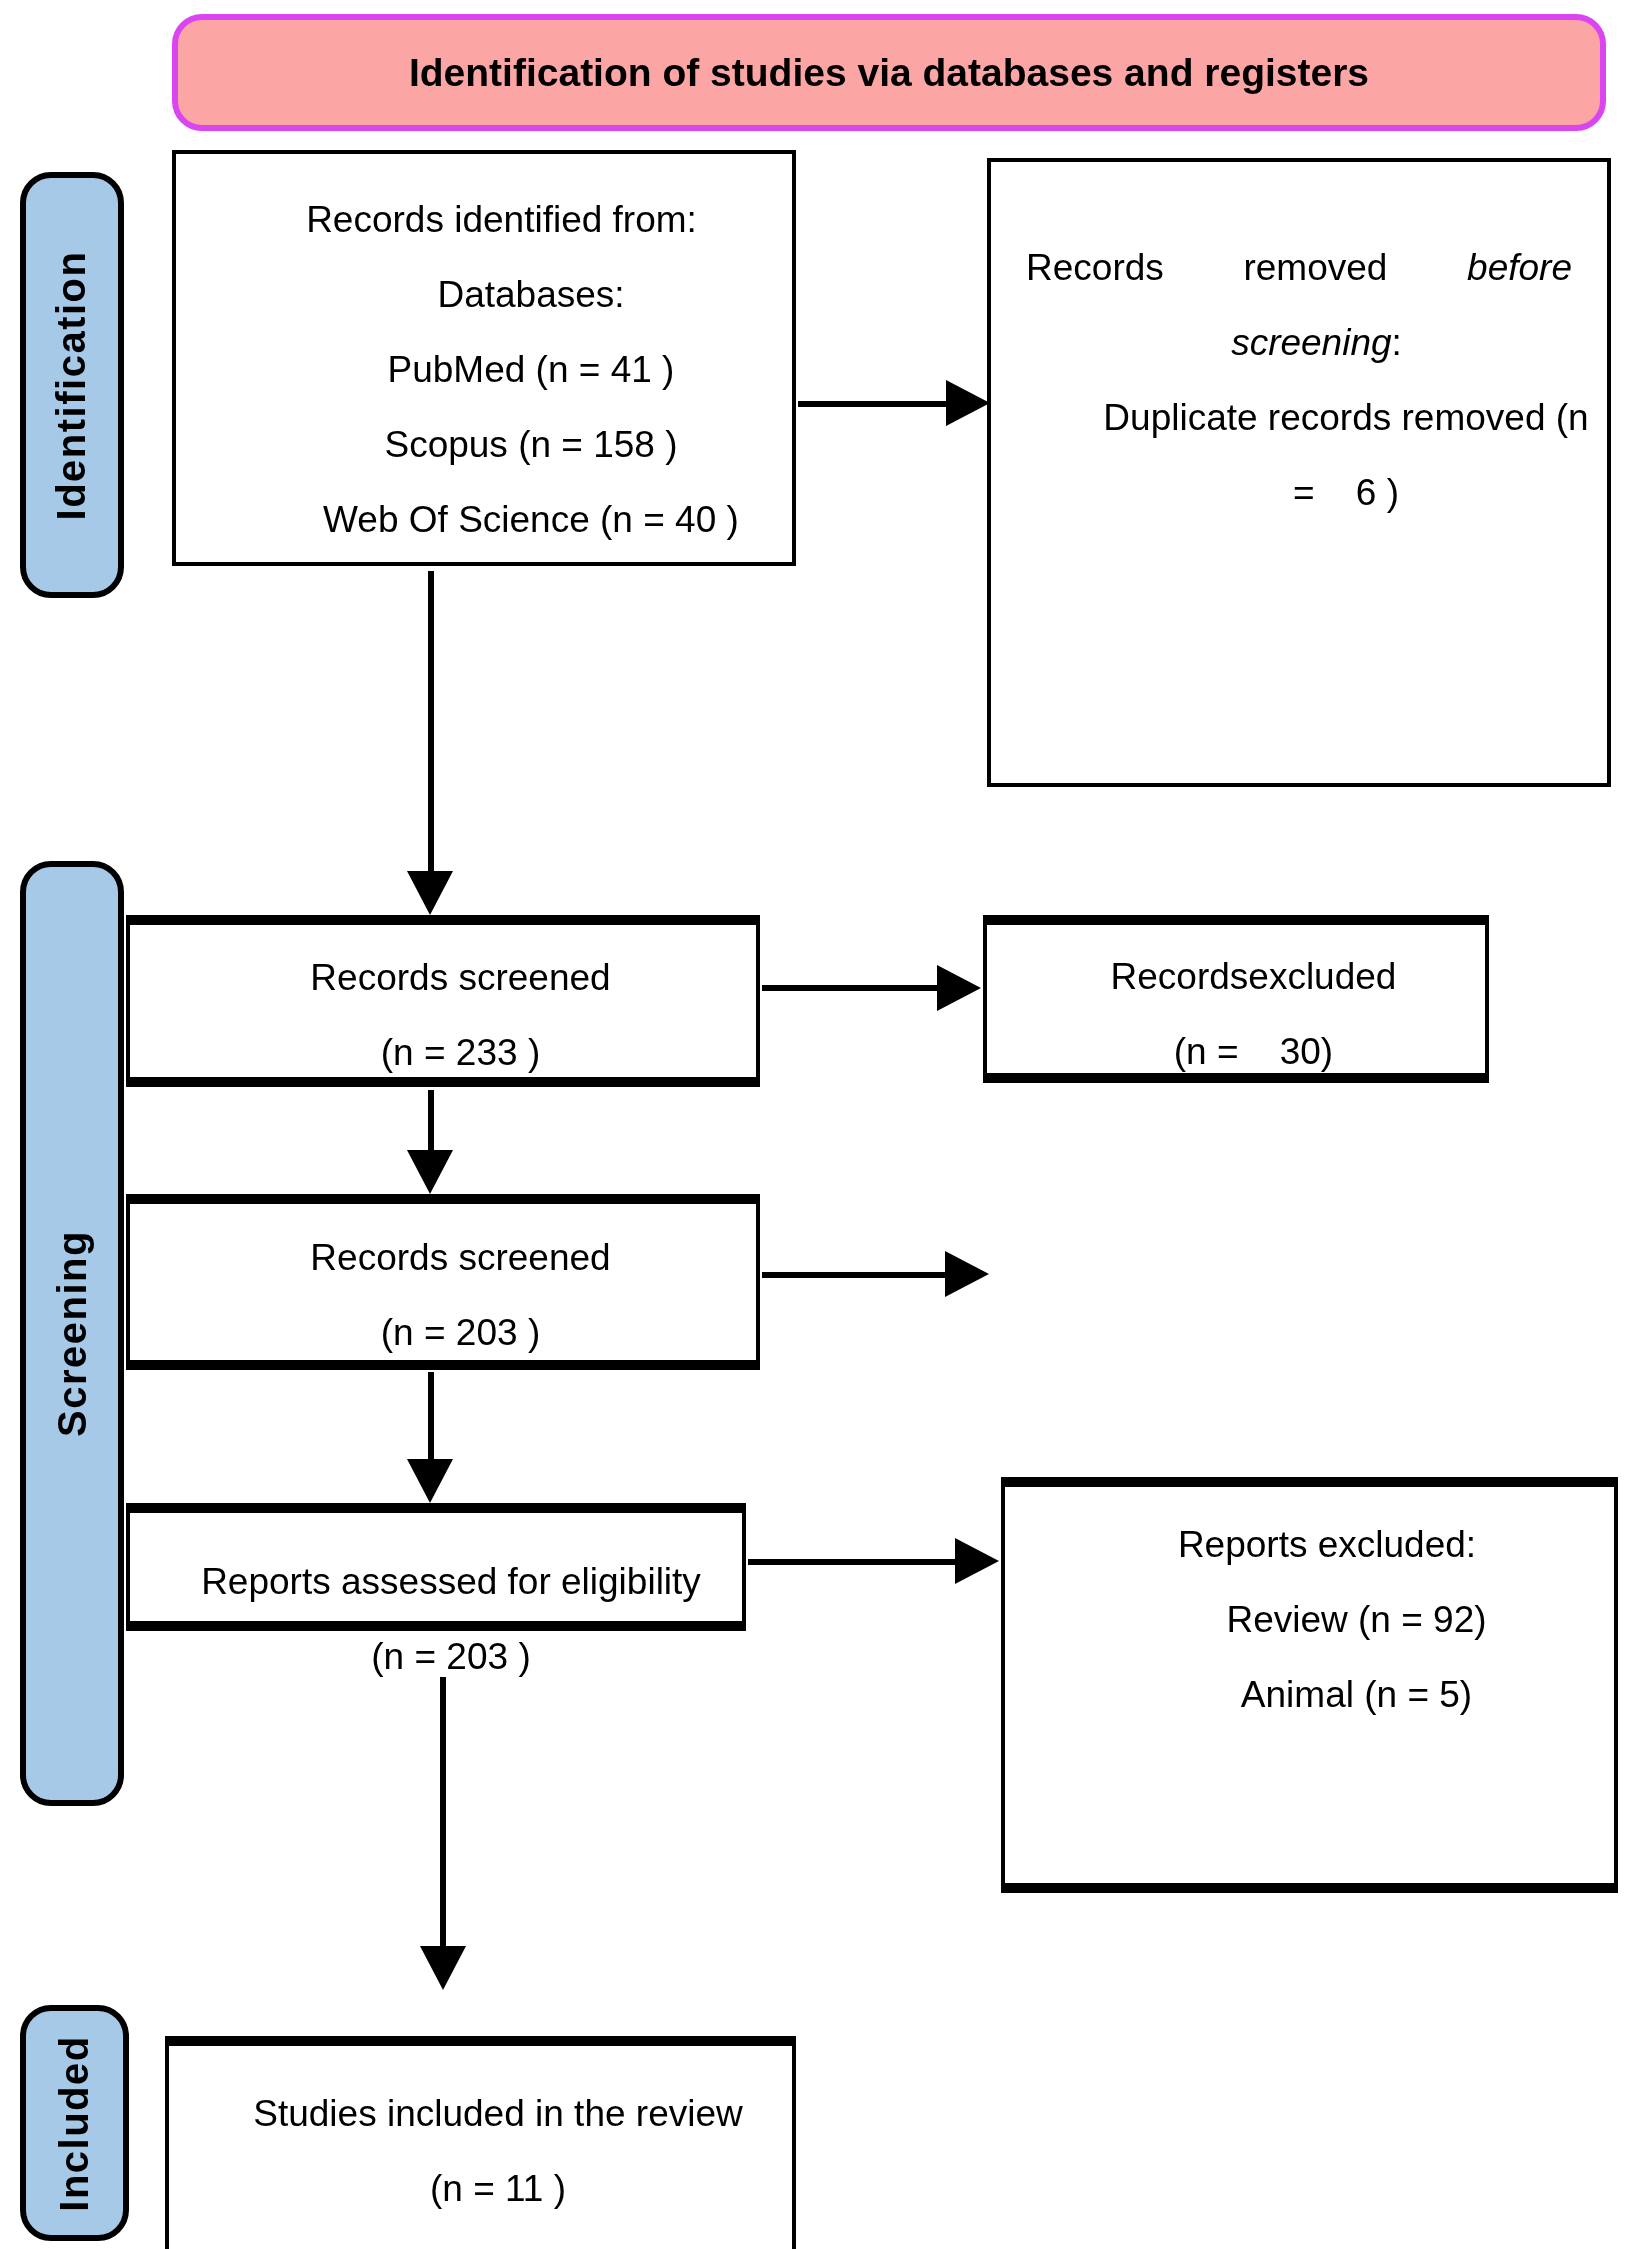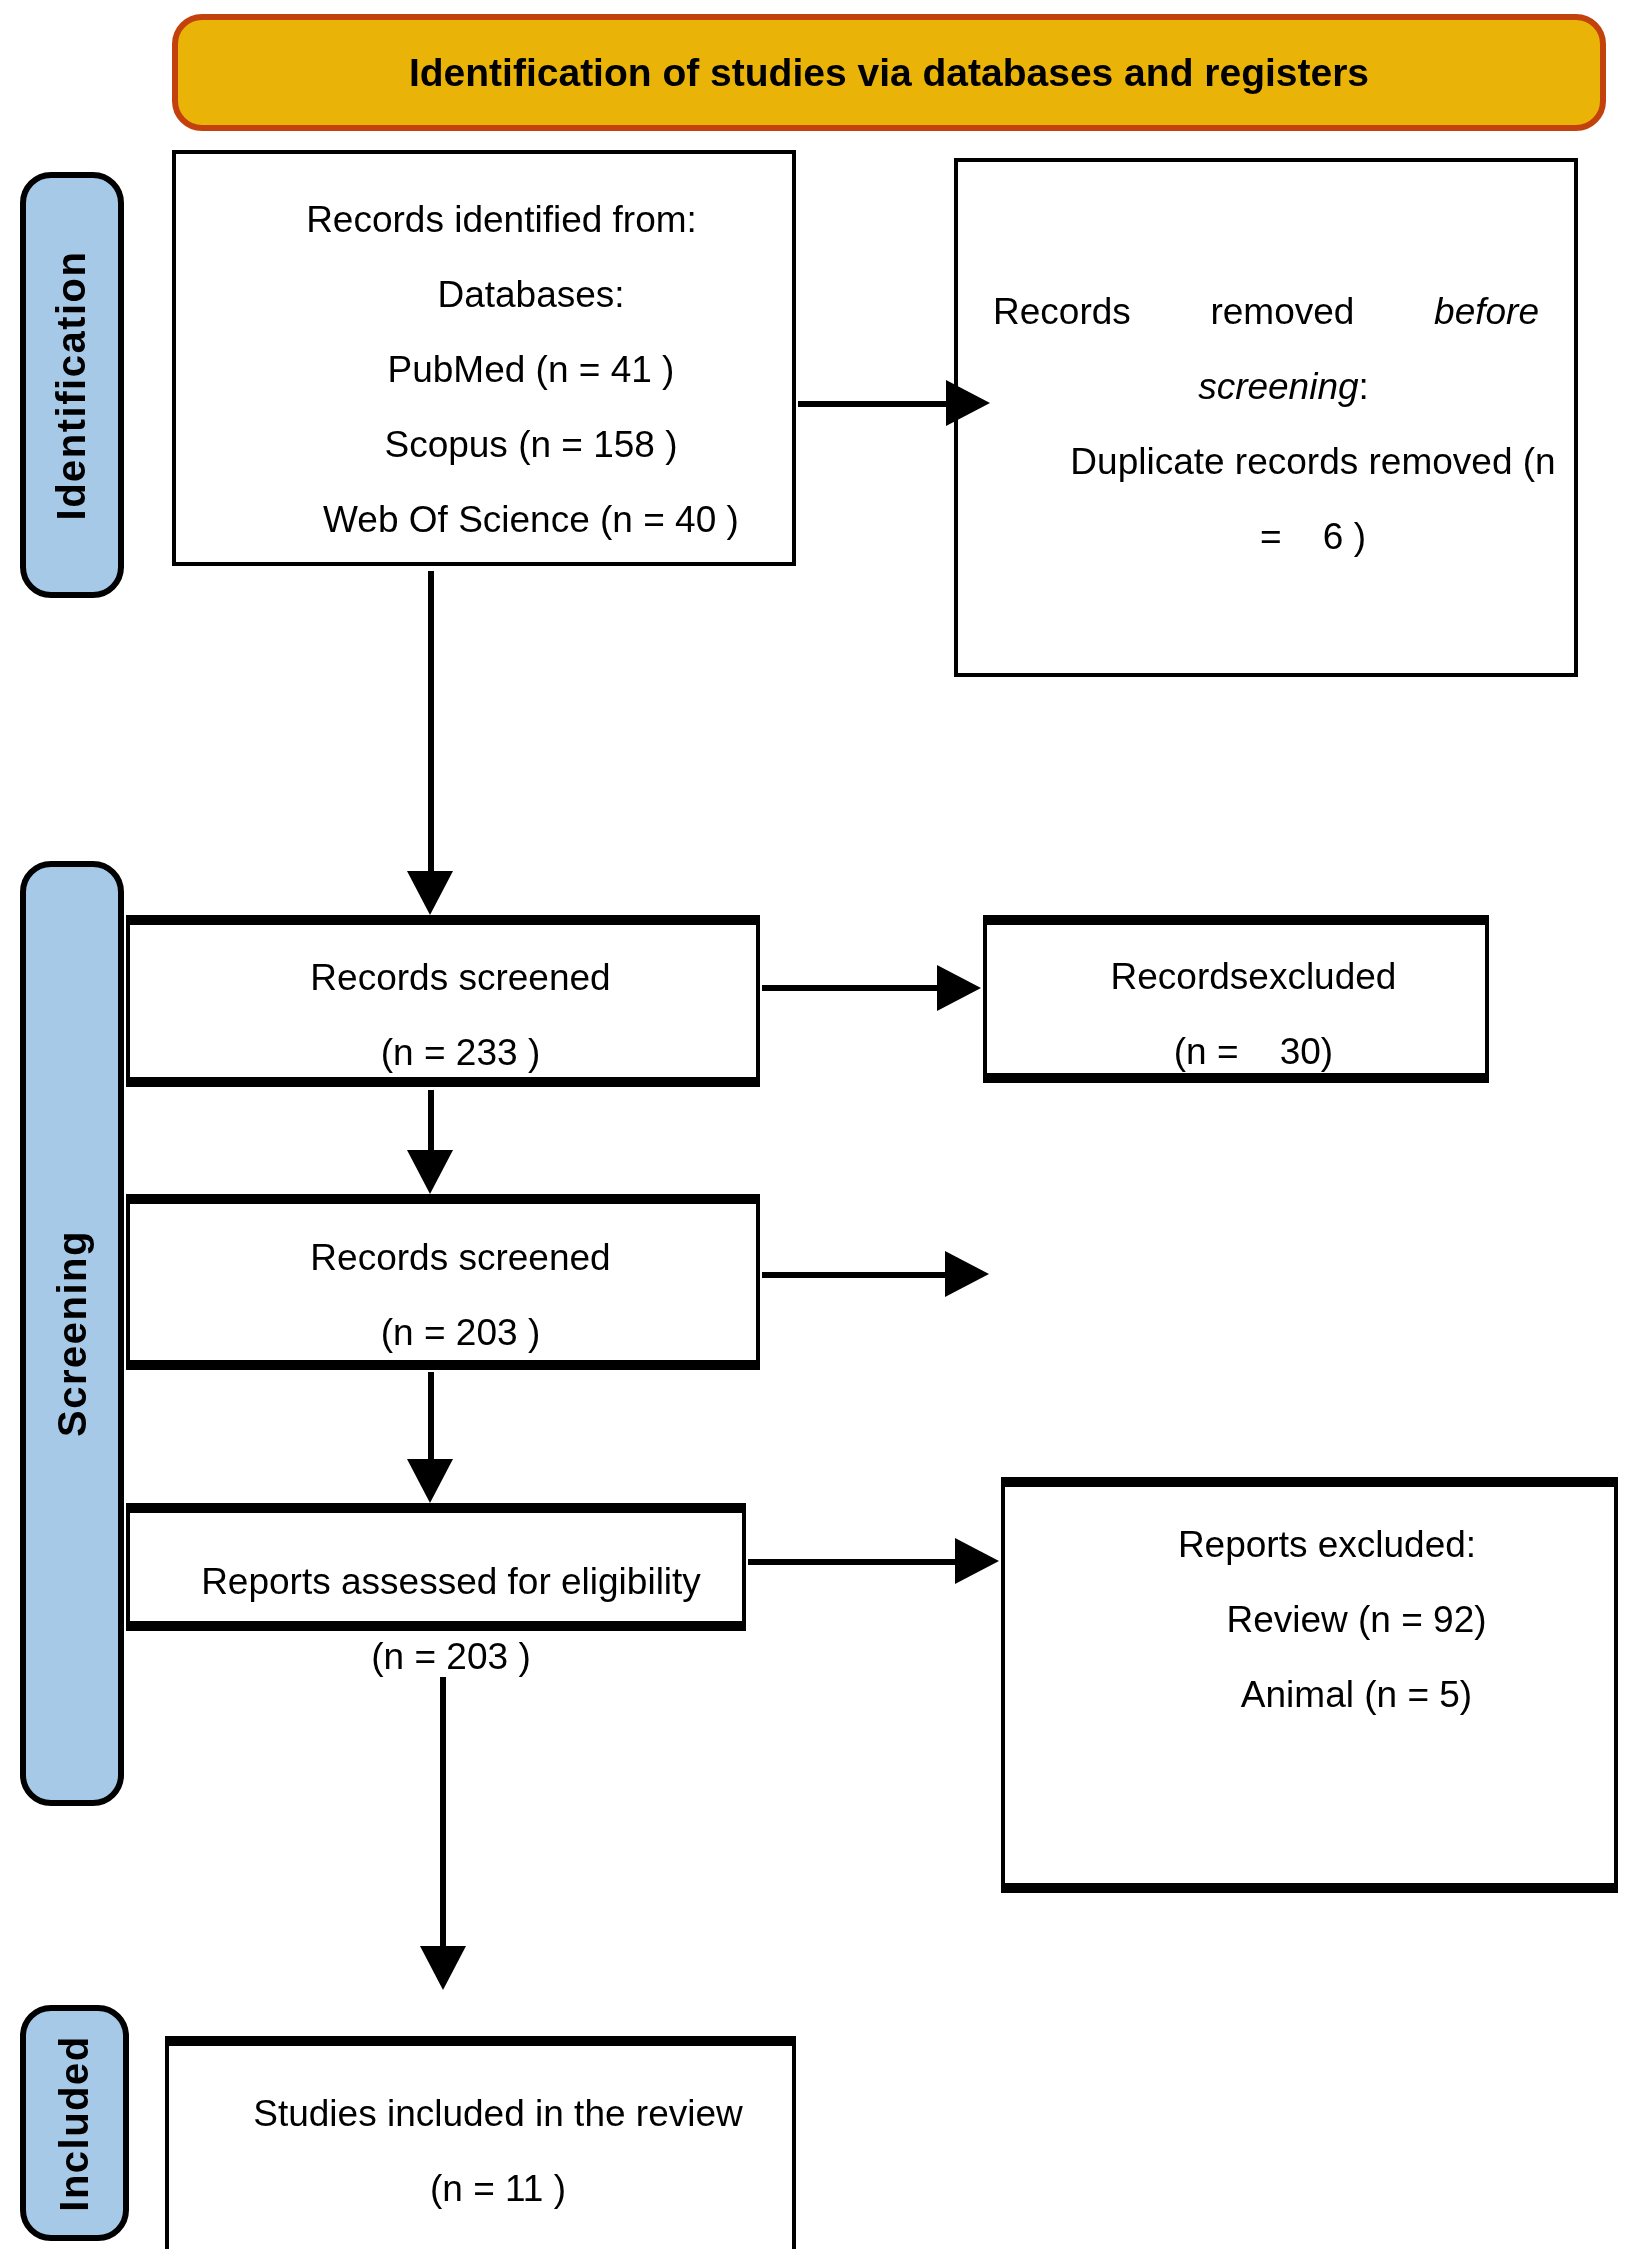--- a/index.html
+++ b/index.html
@@ -7,22 +7,22 @@
     position:relative;
     width:1647px; height:2250px;
     background:#ffffff;
     font-family:"Liberation Sans", sans-serif;
     color:#000;
     overflow:hidden;
   }
   .banner {
     position:absolute;
     box-sizing:border-box;
-    background:#eab308;
-    border:6px solid #c2410c;
+    background:#fca5a5;
+    border:6px solid #d946ef;
     border-radius:30px;
     display:flex; align-items:center; justify-content:center;
     font-weight:bold; font-size:39px;
   }
   .sidebar {
     position:absolute;
     box-sizing:border-box;
     background:#A6C9E8;
     border:6px solid #000;
     border-radius:31px;
@@ -86,21 +86,21 @@
   </div>
 
   <div class="box" style="left:172px; top:150px; width:624px; height:416px; padding-top:28px;">
     <div class="line">Records identified from:</div>
     <div class="line indent">Databases:</div>
     <div class="line indent">PubMed (n = 41 )</div>
     <div class="line indent">Scopus (n = 158 )</div>
     <div class="line indent">Web Of Science (n = 40 )</div>
   </div>
 
-  <div class="box" style="left:954px; top:158px; width:624px; height:519px; padding-top:112px;">
+  <div class="box" style="left:987px; top:158px; width:624px; height:629px; padding-top:68px;">
     <div class="spread">
       <span>Records</span>
       <span>removed</span>
       <span class="italic">before</span>
     </div>
     <div class="line"><span class="italic">screening</span><span>:</span></div>
     <div class="line indent">Duplicate records removed (n</div>
     <div class="line indent">=    6 )</div>
   </div>
 

